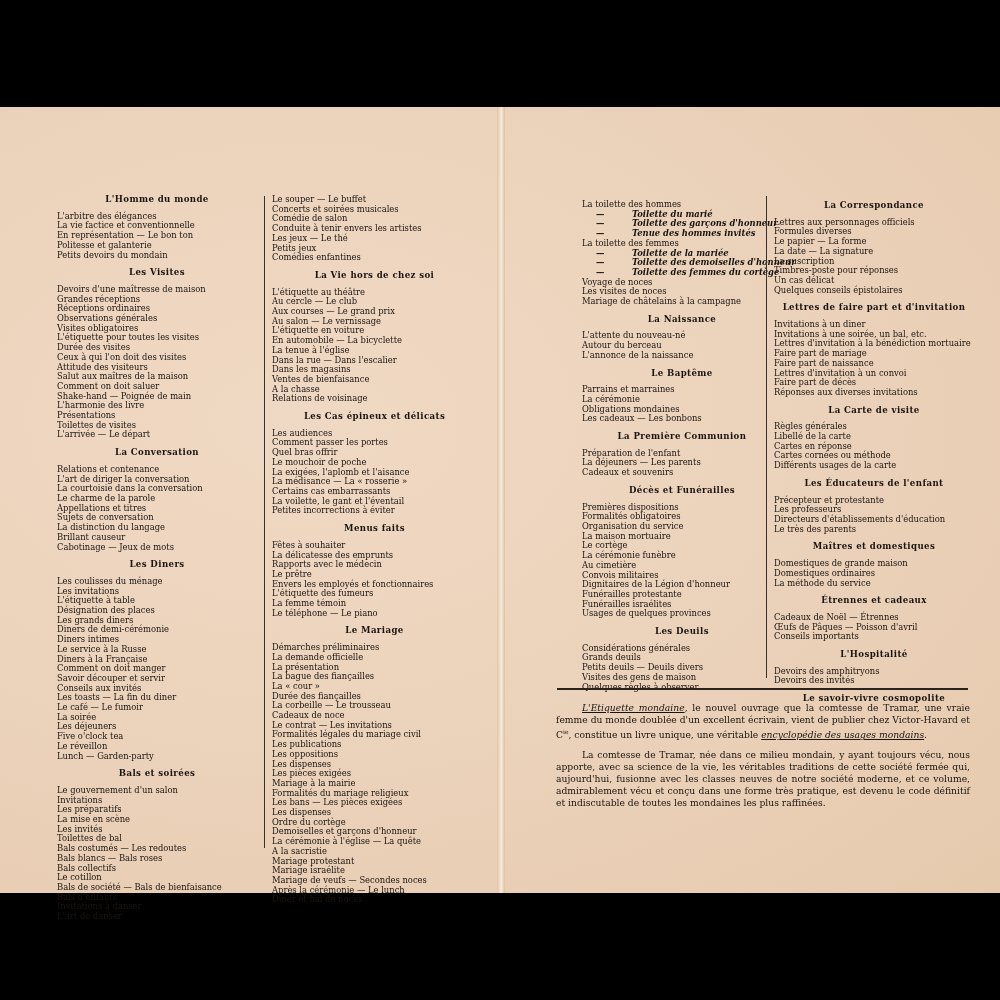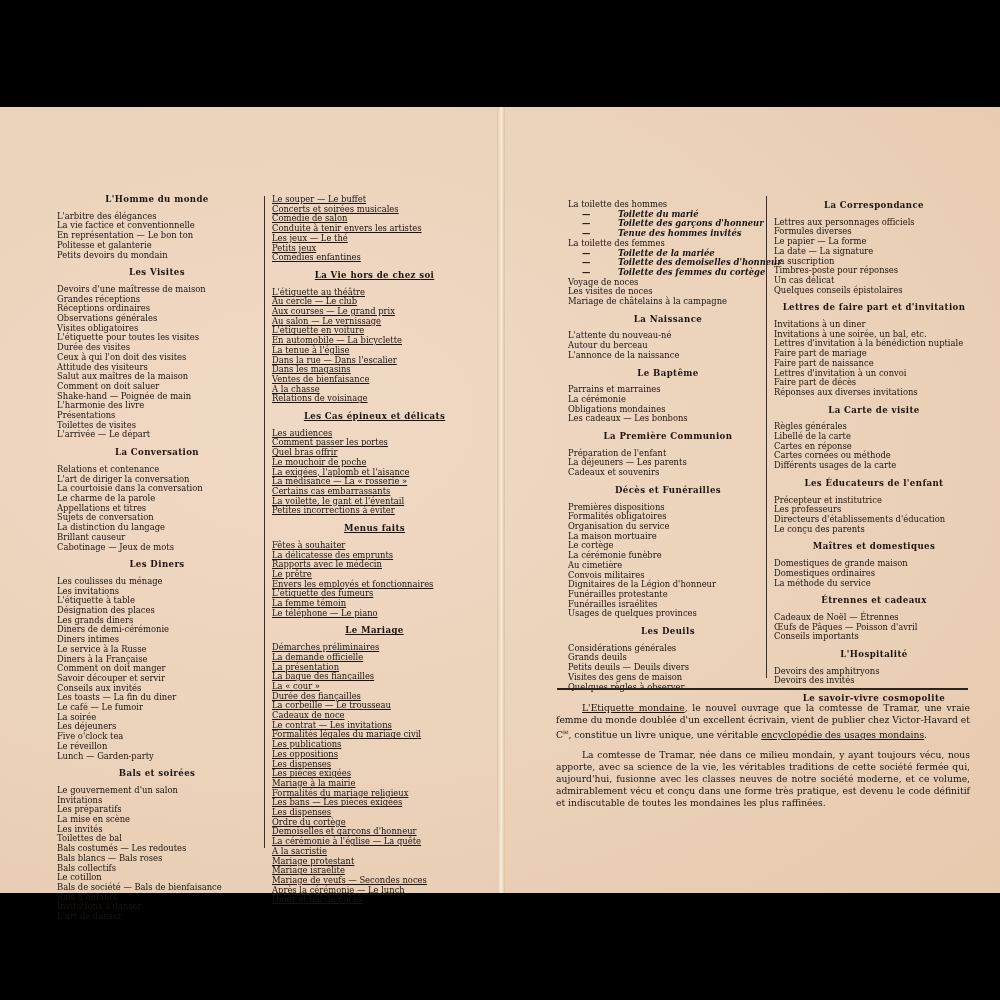--- a/index.html
+++ b/index.html
@@ -23,21 +23,21 @@
   }
   .col .head:first-child { margin-top: 0; }
   .col .sub { display: block; white-space: nowrap; font-style: italic; padding-left: 14px; font-weight: bold; }
   .col .sub .dash { display: inline-block; width: 36px; font-style: normal; }
   .vline { position: absolute; background: #3a302a; width: 1px; }
   .hline { position: absolute; background: #2a221c; height: 2px; }
   .para {
     position: absolute; font-size: 9.2px; line-height: 12.2px; text-align: justify;
   }
   .para p { margin: 0 0 7px 0; text-indent: 26px; }
-  .para .u { text-decoration: underline; }
+  .para .u { font-style: italic; text-decoration: underline; }
 </style>
 </head>
 <body>
 
 <div class="paper">
   <div class="fold"></div>
 </div>
 
 <div class="col" id="col1" style="left:57px; top:195px; width:200px;">
     <span class="head">L'Homme du monde</span>
@@ -104,21 +104,21 @@
     <span class="item">Bals blancs — Bals roses</span>
     <span class="item">Bals collectifs</span>
     <span class="item">Le cotillon</span>
     <span class="item">Bals de société — Bals de bienfaisance</span>
     <span class="item">Bals d'enfants</span>
     <span class="item">Invitations à danser</span>
     <span class="item">L'art de danser</span>
   </div>
 <div class="vline" style="left:264px; top:196px; height:652px;"></div>
 
-<div class="col" id="col2" style="left:272px; top:195px; width:205px;text-decoration:underline;">
+<div class="col" id="col2" style="left:272px; top:195px; width:205px;">
     <span class="item">Le souper — Le buffet</span>
     <span class="item">Concerts et soirées musicales</span>
     <span class="item">Comédie de salon</span>
     <span class="item">Conduite à tenir envers les artistes</span>
     <span class="item">Les jeux — Le thé</span>
     <span class="item">Petits jeux</span>
     <span class="item">Comédies enfantines</span>
     <span class="head">La Vie hors de chez soi</span>
     <span class="item">L'étiquette au théâtre</span>
     <span class="item">Au cercle — Le club</span>
@@ -174,21 +174,21 @@
     <span class="item">Demoiselles et garçons d'honneur</span>
     <span class="item">La cérémonie à l'église — La quête</span>
     <span class="item">A la sacristie</span>
     <span class="item">Mariage protestant</span>
     <span class="item">Mariage israélite</span>
     <span class="item">Mariage de veufs — Secondes noces</span>
     <span class="item">Après la cérémonie — Le lunch</span>
     <span class="item">Diner et bal de noces</span>
   </div>
 
-<div class="col" id="col3" style="left:568px; top:200px; width:200px;">
+<div class="col" id="col3" style="left:582px; top:200px; width:200px;">
     <span class="item">La toilette des hommes</span>
     <span class="sub"><span class="dash">—</span><span>Toilette du marié</span></span>
     <span class="sub"><span class="dash">—</span><span>Toilette des garçons d'honneur</span></span>
     <span class="sub"><span class="dash">—</span><span>Tenue des hommes invités</span></span>
     <span class="item">La toilette des femmes</span>
     <span class="sub"><span class="dash">—</span><span>Toilette de la mariée</span></span>
     <span class="sub"><span class="dash">—</span><span>Toilette des demoiselles d'honneur</span></span>
     <span class="sub"><span class="dash">—</span><span>Toilette des femmes du cortège</span></span>
     <span class="item">Voyage de noces</span>
     <span class="item">Les visites de noces</span>
@@ -234,37 +234,37 @@
     <span class="item">Formules diverses</span>
     <span class="item">Le papier — La forme</span>
     <span class="item">La date — La signature</span>
     <span class="item">La suscription</span>
     <span class="item">Timbres-poste pour réponses</span>
     <span class="item">Un cas délicat</span>
     <span class="item">Quelques conseils épistolaires</span>
     <span class="head">Lettres de faire part et d'invitation</span>
     <span class="item">Invitations à un diner</span>
     <span class="item">Invitations à une soirée, un bal, etc.</span>
-    <span class="item">Lettres d'invitation à la bénédiction nuptiale</span>
+    <span class="item">Lettres d'invitation à la bénédiction mortuaire</span>
     <span class="item">Faire part de mariage</span>
     <span class="item">Faire part de naissance</span>
     <span class="item">Lettres d'invitation à un convoi</span>
     <span class="item">Faire part de décès</span>
     <span class="item">Réponses aux diverses invitations</span>
     <span class="head">La Carte de visite</span>
     <span class="item">Règles générales</span>
     <span class="item">Libellé de la carte</span>
     <span class="item">Cartes en réponse</span>
     <span class="item">Cartes cornées ou méthode</span>
     <span class="item">Différents usages de la carte</span>
     <span class="head">Les Éducateurs de l'enfant</span>
-    <span class="item">Précepteur et institutrice</span>
+    <span class="item">Précepteur et protestante</span>
     <span class="item">Les professeurs</span>
     <span class="item">Directeurs d'établissements d'éducation</span>
-    <span class="item">Le conçu des parents</span>
+    <span class="item">Le très des parents</span>
     <span class="head">Maîtres et domestiques</span>
     <span class="item">Domestiques de grande maison</span>
     <span class="item">Domestiques ordinaires</span>
     <span class="item">La méthode du service</span>
     <span class="head">Étrennes et cadeaux</span>
     <span class="item">Cadeaux de Noël — Étrennes</span>
     <span class="item">Œufs de Pâques — Poisson d'avril</span>
     <span class="item">Conseils importants</span>
     <span class="head">L'Hospitalité</span>
     <span class="item">Devoirs des amphitryons</span>

